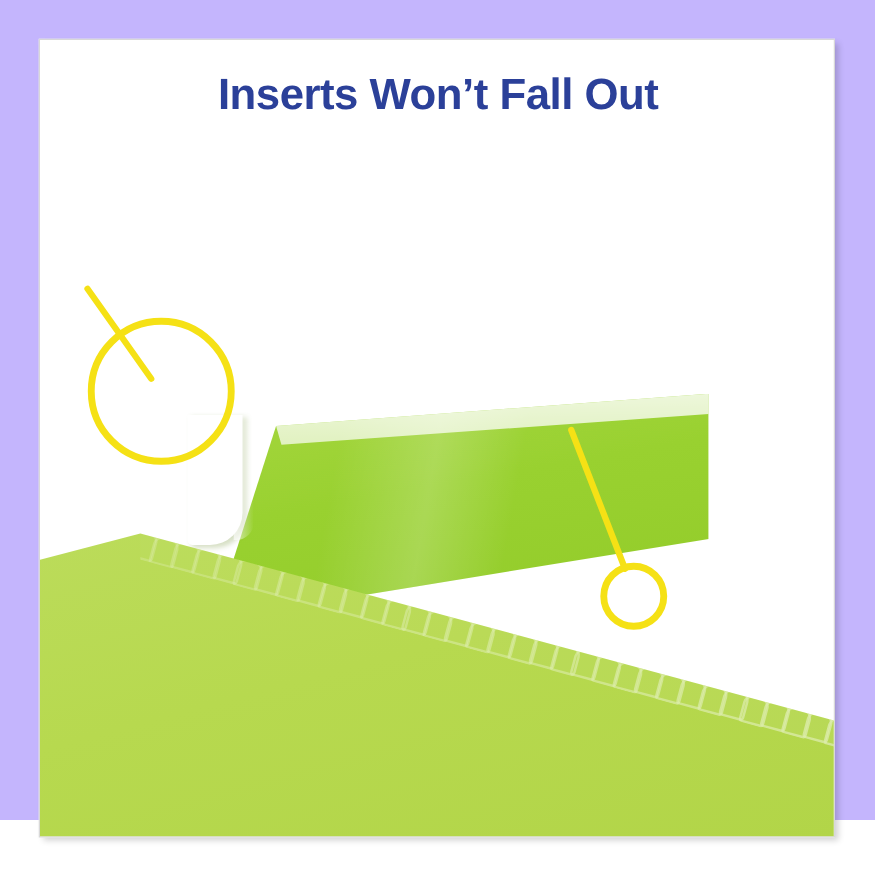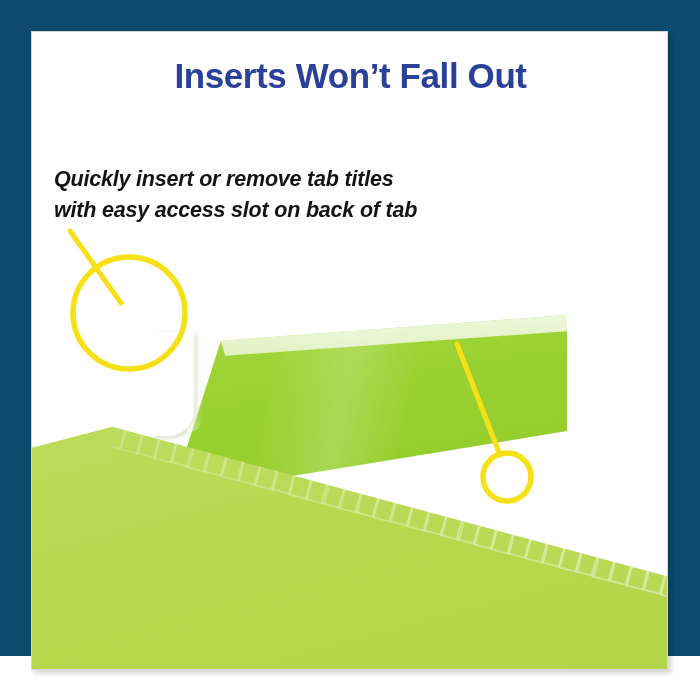--- a/index.html
+++ b/index.html
@@ -11,21 +11,21 @@
     width: 700px;
     height: 700px;
     font-family: "Liberation Sans", sans-serif;
     overflow: hidden;
   }
 
   #product-figure {
     position: relative;
     width: 700px;
     height: 656px;
-    background: #0c4a6e;
+    background: #c4b5fd;
   }
 
   
   #figure-card {
     position: absolute;
     left: 31px;
     top: 31px;
     width: 637px;
     height: 639px;
     background: #ffffff;
@@ -237,18 +237,16 @@
       <g id="annotation-group">
           <line x1="38" y1="199" x2="89" y2="271" stroke="#f5e115" stroke-width="5" stroke-linecap="round"></line>
           <circle cx="97" cy="281" r="56" fill="none" stroke="#f5e115" stroke-width="5.5"></circle>
           <line x1="425" y1="312" x2="468" y2="423" stroke="#f5e115" stroke-width="5" stroke-linecap="round"></line>
           <circle cx="475" cy="445" r="24" fill="none" stroke="#f5e115" stroke-width="5.5"></circle>
         </g>
     </svg>
 
     <div id="headline">Inserts Won’t Fall Out</div>
 
-    <div id="caption-slot" class="caption">Quickly insert or remove tab titles
-with easy access slot on back of tab</div>
 
 
   </div>
 </div>
 
 </body></html>

